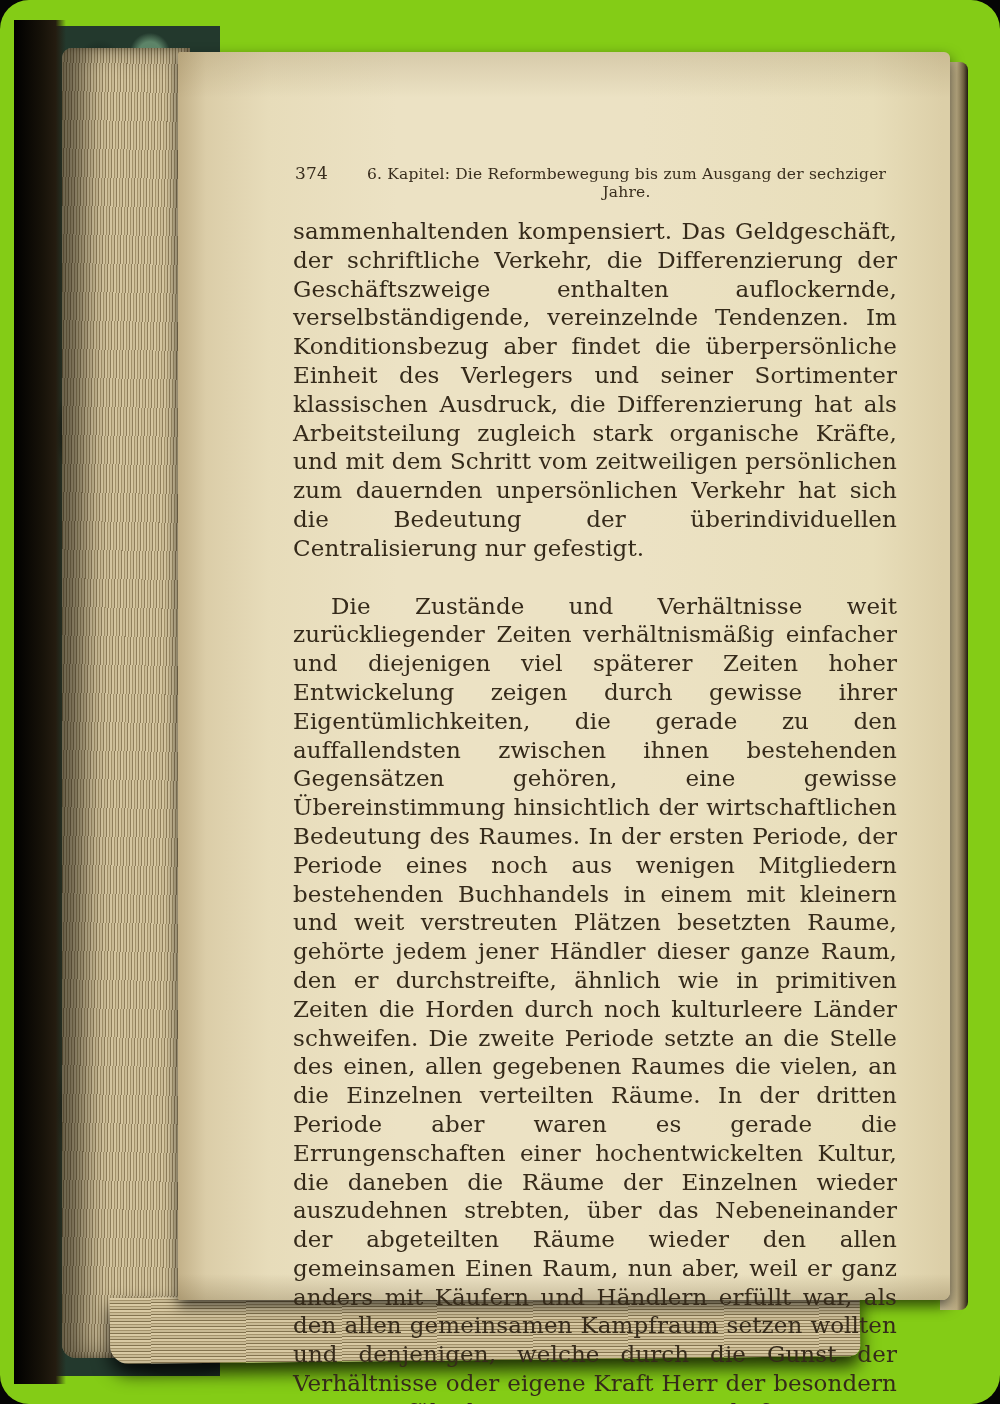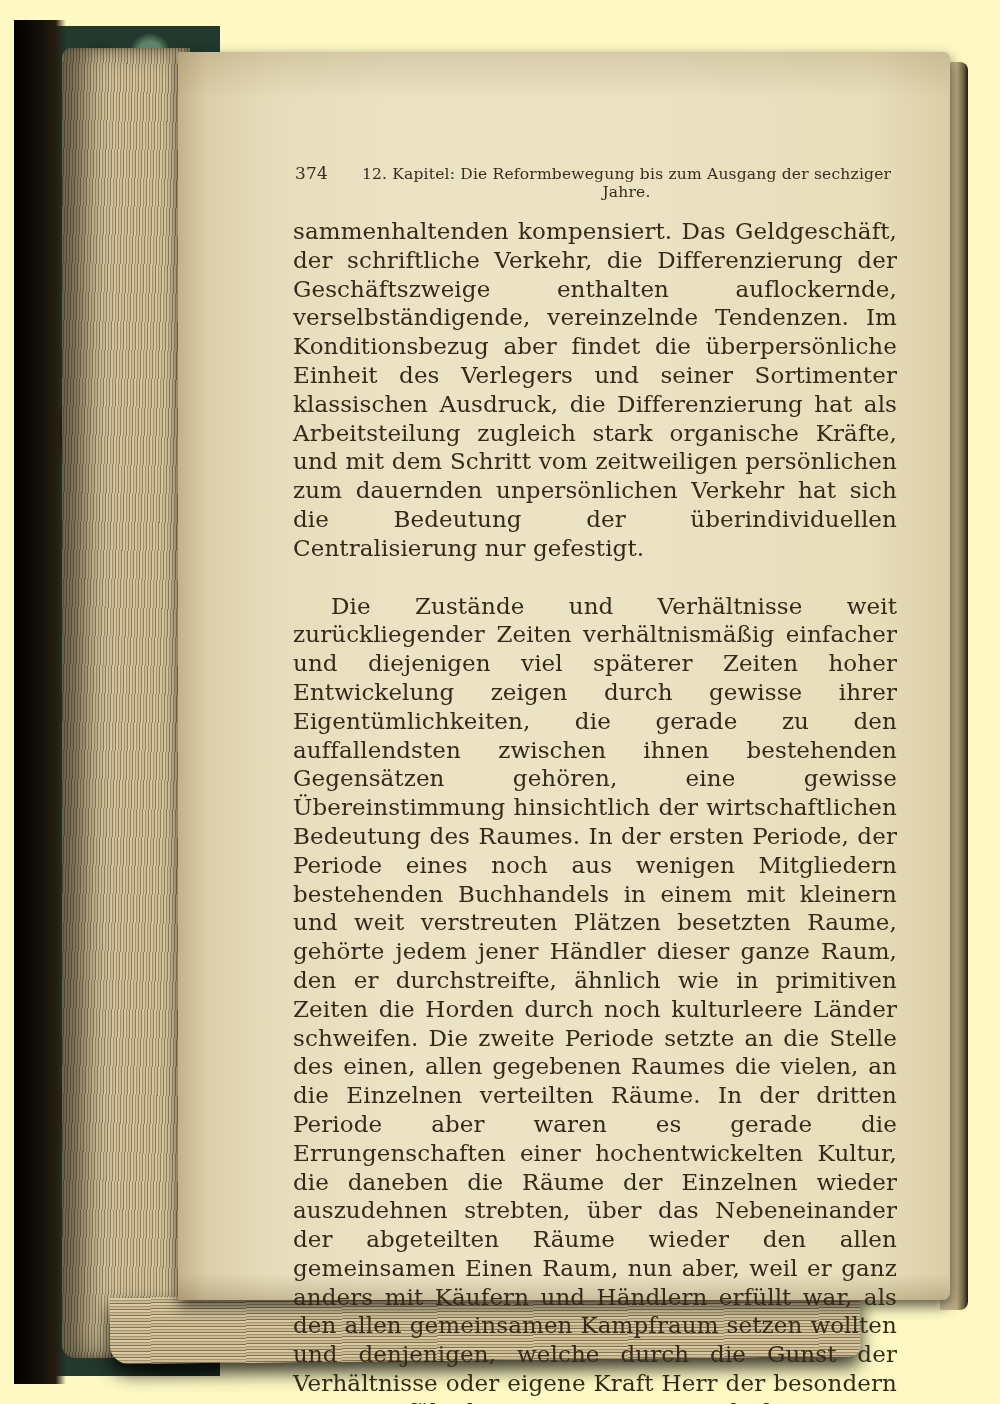--- a/index.html
+++ b/index.html
@@ -4,23 +4,24 @@
 <style>
   html, body {
     margin: 0;
     padding: 0;
     background: #050505;
   }
   .photo {
     position: relative;
     width: 1000px;
     height: 1404px;
-    background: #fef9c3;
+    background: #84cc16;
     overflow: hidden;
     font-family: "DejaVu Serif", serif;
+    border-radius: 29px;
   }
 
   
   .cover {
     position: absolute;
     left: 20px; top: 26px;
     width: 200px; height: 1350px;
     z-index: 1;
     background-color: #23392d;
     background-image:
@@ -158,21 +159,21 @@
   <div class="cover"></div>
   <div class="spine"></div>
   <div class="page-stack-left"></div>
   <div class="page-stack-bottom"></div>
   <div class="under-page"></div>
 
   <div class="page"></div>
 
   <div class="running-head">
     <span class="pagenum">374</span>
-    <span class="chapter">12. Kapitel: Die Reformbewegung bis zum Ausgang der sechziger Jahre.</span>
+    <span class="chapter">6. Kapitel: Die Reformbewegung bis zum Ausgang der sechziger Jahre.</span>
   </div>
 
   <div class="text-block">
       <p class="">sammenhaltenden kompensiert. Das Geldgeschäft, der schriftliche Verkehr, die Differenzierung der Geschäftszweige enthalten auflockernde, verselbständigende, vereinzelnde Tendenzen. Im Konditionsbezug aber findet die überpersönliche Einheit des Verlegers und seiner Sortimenter klassischen Ausdruck, die Differenzierung hat als Arbeitsteilung zugleich stark organische Kräfte, und mit dem Schritt vom zeitweiligen persönlichen zum dauernden unpersönlichen Verkehr hat sich die Bedeutung der überindividuellen Centralisierung nur gefestigt.</p>
       <p class="indent gap">Die Zustände und Verhältnisse weit zurückliegender Zeiten verhältnismäßig einfacher und diejenigen viel späterer Zeiten hoher Entwickelung zeigen durch gewisse ihrer Eigentümlichkeiten, die gerade zu den auffallendsten zwischen ihnen bestehenden Gegensätzen gehören, eine gewisse Übereinstimmung hinsichtlich der wirtschaftlichen Bedeutung des Raumes. In der ersten Periode, der Periode eines noch aus wenigen Mitgliedern bestehenden Buchhandels in einem mit kleinern und weit verstreuten Plätzen besetzten Raume, gehörte jedem jener Händler dieser ganze Raum, den er durchstreifte, ähnlich wie in primitiven Zeiten die Horden durch noch kulturleere Länder schweifen. Die zweite Periode setzte an die Stelle des einen, allen gegebenen Raumes die vielen, an die Einzelnen verteilten Räume. In der dritten Periode aber waren es gerade die Errungenschaften einer hochentwickelten Kultur, die daneben die Räume der Einzelnen wieder auszudehnen strebten, über das Nebeneinander der abgeteilten Räume wieder den allen gemeinsamen Einen Raum, nun aber, weil er ganz anders mit Käufern und Händlern erfüllt war, als den allen gemeinsamen Kampfraum setzen wollten und denjenigen, welche durch die Gunst der Verhältnisse oder eigene Kraft Herr der besondern Leistungsfähigkeit jener Errungenschaften waren, ihn in hohem Maße wirklich zur Verfügung stellten.</p>
     </div>
 
 </div>
 
 </body></html>

